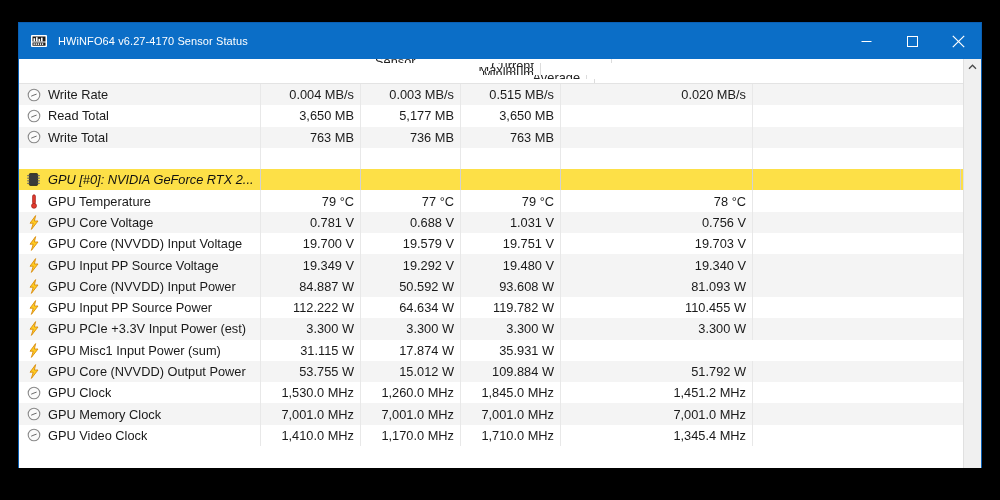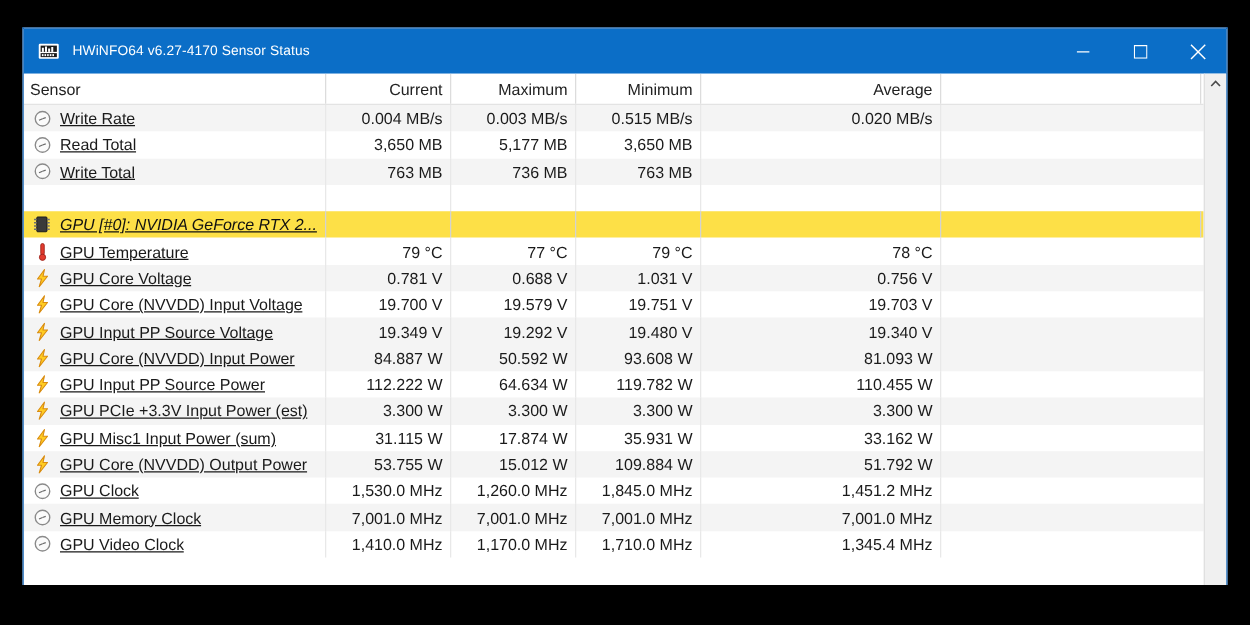--- a/index.html
+++ b/index.html
@@ -83,20 +83,21 @@
     font-size: 12.8px;
     color: #1a1a1a;
     white-space: nowrap;
   }
 
   #header-row {
     background: #ffffff;
     border-bottom: 1px solid #e3e3e3;
     height: 25px;
     color: #222222;
+    flex-direction: column;
   }
 
   .cell {
     box-sizing: border-box;
     height: 100%;
     display: flex;
     align-items: center;
     overflow: hidden;
     border-right: 1px solid #e8e8e8;
     padding: 0 6px;
@@ -119,21 +120,21 @@
   .row.spacer { background: #ffffff; }
 
   .icon-slot {
     width: 19px;
     flex: none;
     display: flex;
     align-items: center;
     justify-content: center;
     margin-right: 5px;
   }
-  .label { overflow: hidden; text-overflow: ellipsis; text-decoration: underline; }
+  .label { overflow: hidden; text-overflow: ellipsis; }
 
   
   #scrollbar {
     width: 17px;
     flex: none;
     background: #f0f0f0;
     border-left: 1px solid #e0e0e0;
     display: flex;
     flex-direction: column;
   }
@@ -403,21 +404,20 @@
               <span class="icon-slot">
                 <svg width="14" height="15" viewBox="0 0 14 15">
                   <polygon points="8.6,0.6 3.0,8.2 6.2,8.2 4.4,14.4 11.0,6.0 7.4,6.0" fill="#ffcc22" stroke="#d98c10" stroke-width="0.9" stroke-linejoin="round"></polygon>
                 </svg>
               </span>
               <span class="label">GPU Misc1 Input Power (sum)</span>
             </div>
             <div class="cell c-num">31.115 W</div>
             <div class="cell c-num">17.874 W</div>
             <div class="cell c-num">35.931 W</div>
-            <div class="cell c-avg">33.162 W</div>
             <div class="cell c-tail"></div>
           </div>
           <div class="row alt">
             <div class="cell c-sensor">
               <span class="icon-slot">
                 <svg width="14" height="15" viewBox="0 0 14 15">
                   <polygon points="8.6,0.6 3.0,8.2 6.2,8.2 4.4,14.4 11.0,6.0 7.4,6.0" fill="#ffcc22" stroke="#d98c10" stroke-width="0.9" stroke-linejoin="round"></polygon>
                 </svg>
               </span>
               <span class="label">GPU Core (NVVDD) Output Power</span>

